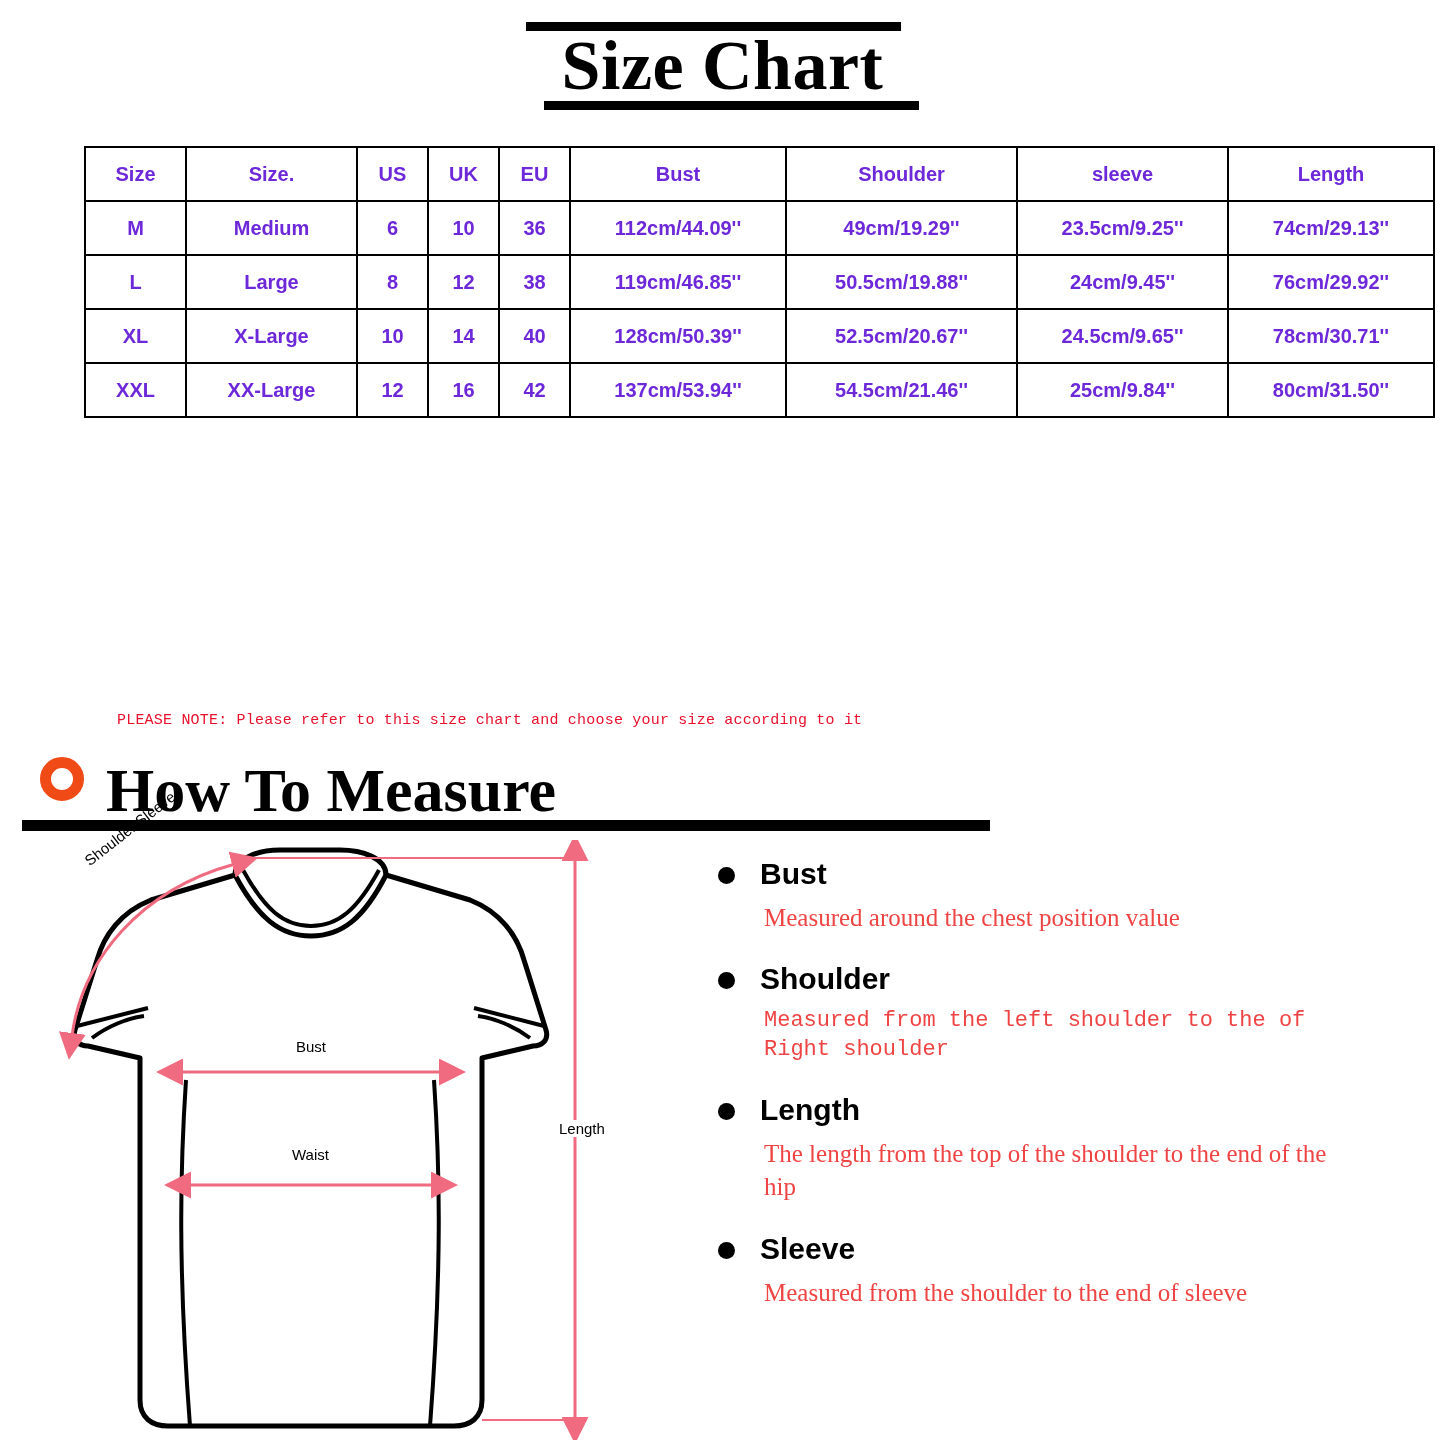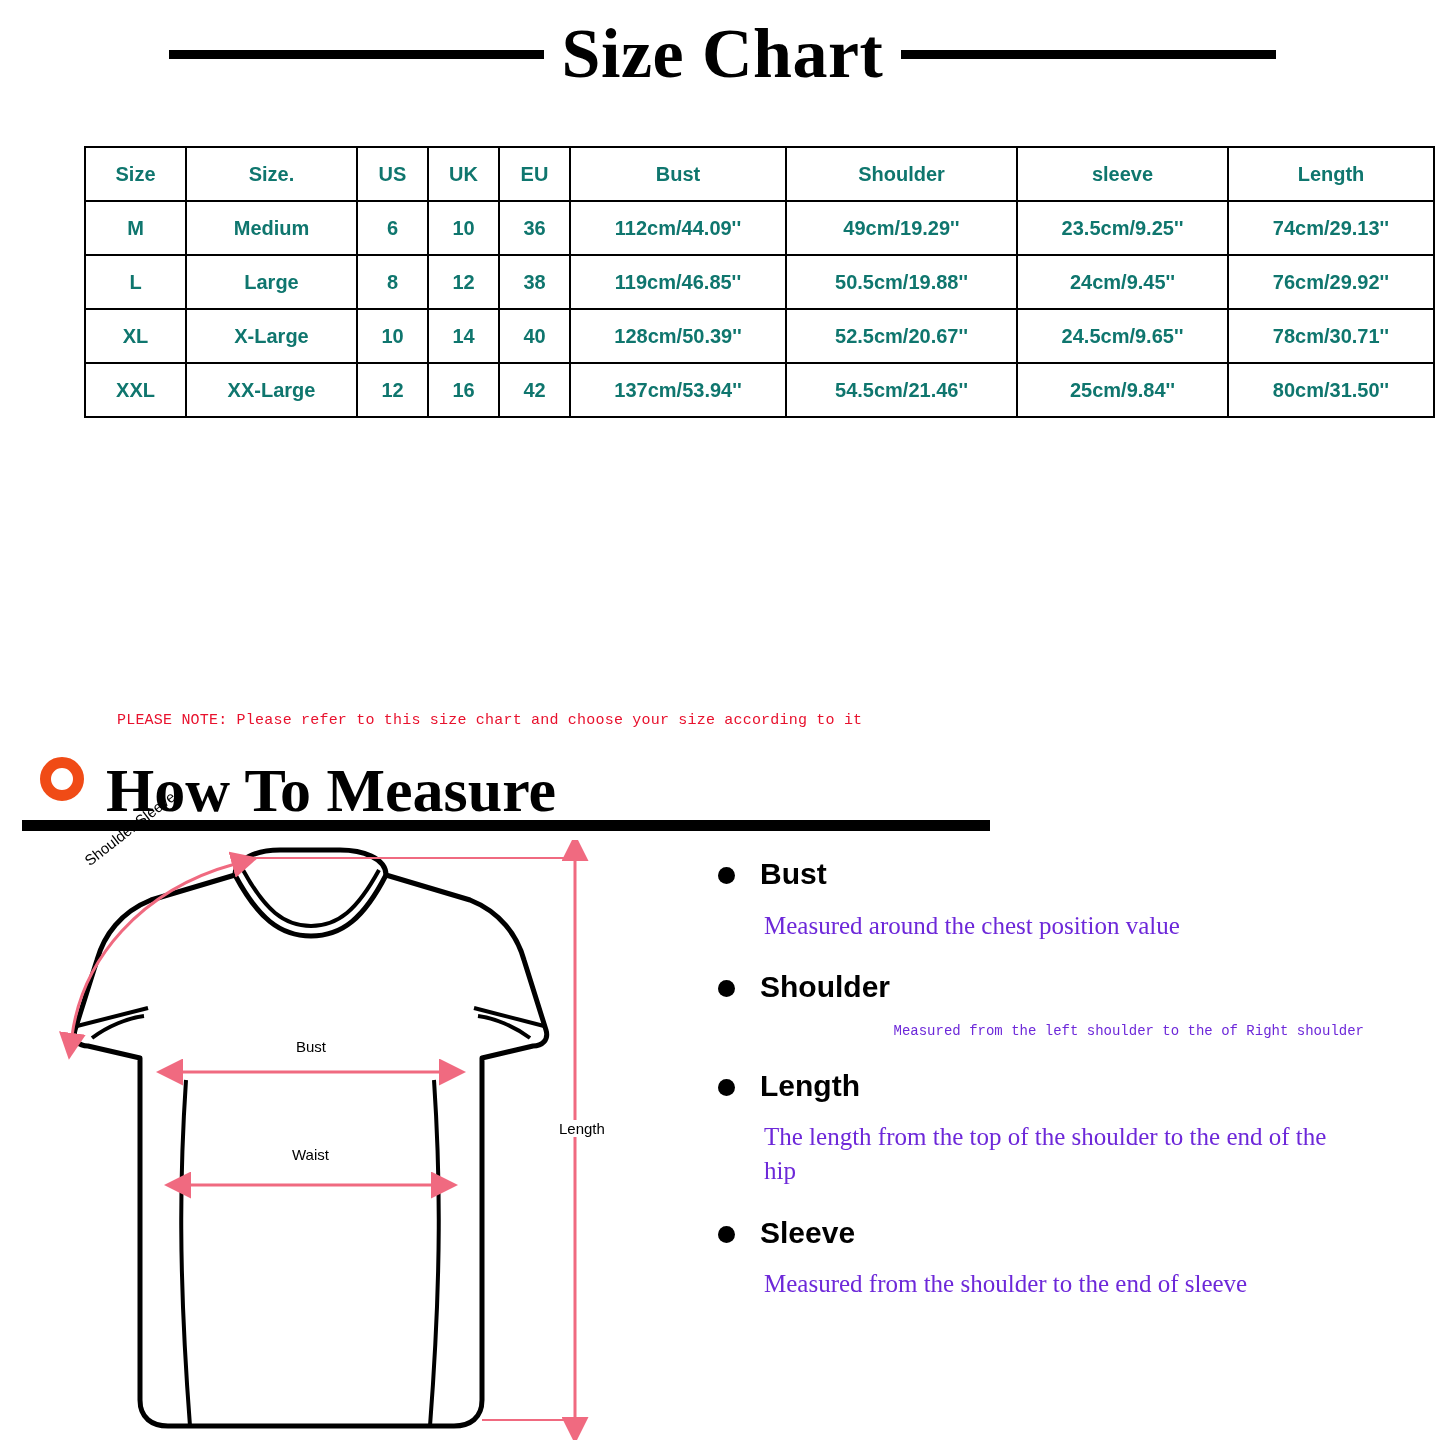--- a/index.html
+++ b/index.html
@@ -11,27 +11,28 @@
     width: 1445px;
     height: 1445px;
     position: relative;
     font-family: "Liberation Sans", sans-serif;
     overflow: hidden;
   }
 
   
   .title-row {
     position: absolute;
-    top: 4px;
+    top: 16px;
     left: 0;
     width: 1445px;
     height: 100px;
     display: flex;
     align-items: center;
     justify-content: center;
+    flex-direction: column;
   }
   .title-rule {
     height: 9px;
     background: #000;
     flex: 0 0 auto;
   }
   .title-rule.left  { width: 375px; margin-right: 18px; }
   .title-rule.right { width: 375px; margin-left: 18px; }
   .title-text {
     font-family: "Liberation Serif", serif;
@@ -50,21 +51,21 @@
     left: 84px;
     width: 1296px;
     border-collapse: collapse;
     table-layout: fixed;
   }
   .size-table th, .size-table td {
     border: 2px solid #000;
     text-align: center;
     font-size: 20px;
     font-weight: 700;
-    color: #0f766e;
+    color: #6d28d9;
     height: 52px;
     padding: 0 2px;
     font-family: "Liberation Sans", sans-serif;
   }
   .size-table th { font-size: 20px; }
   .c-size   { width: 95px; }
   .c-sizel  { width: 165px; }
   .c-us     { width: 65px; }
   .c-uk     { width: 65px; }
   .c-eu     { width: 65px; }
@@ -175,29 +176,28 @@
     font-family: "Liberation Sans", sans-serif;
     font-weight: 700;
     font-size: 30px;
     color: #000;
     margin: 0 0 4px 42px;
     line-height: 1.25;
   }
   .def-desc {
     font-family: "Liberation Serif", serif;
     font-size: 25px;
-    color: #6d28d9;
-    margin: 16px 0 0 46px;
+    color: #ef4444;
+    margin: 8px 0 0 46px;
     line-height: 1.35;
     max-width: 600px;
   }
   .def-desc.mono {
     font-family: "Liberation Mono", monospace;
-    font-size: 14px;
-    text-align: right;
+    font-size: 22px;
   }
 </style>
 </head>
 <body>
 
 <div class="title-row">
   <div class="title-rule left"></div>
   <div class="title-text">Size Chart</div>
   <div class="title-rule right"></div>
 </div>

